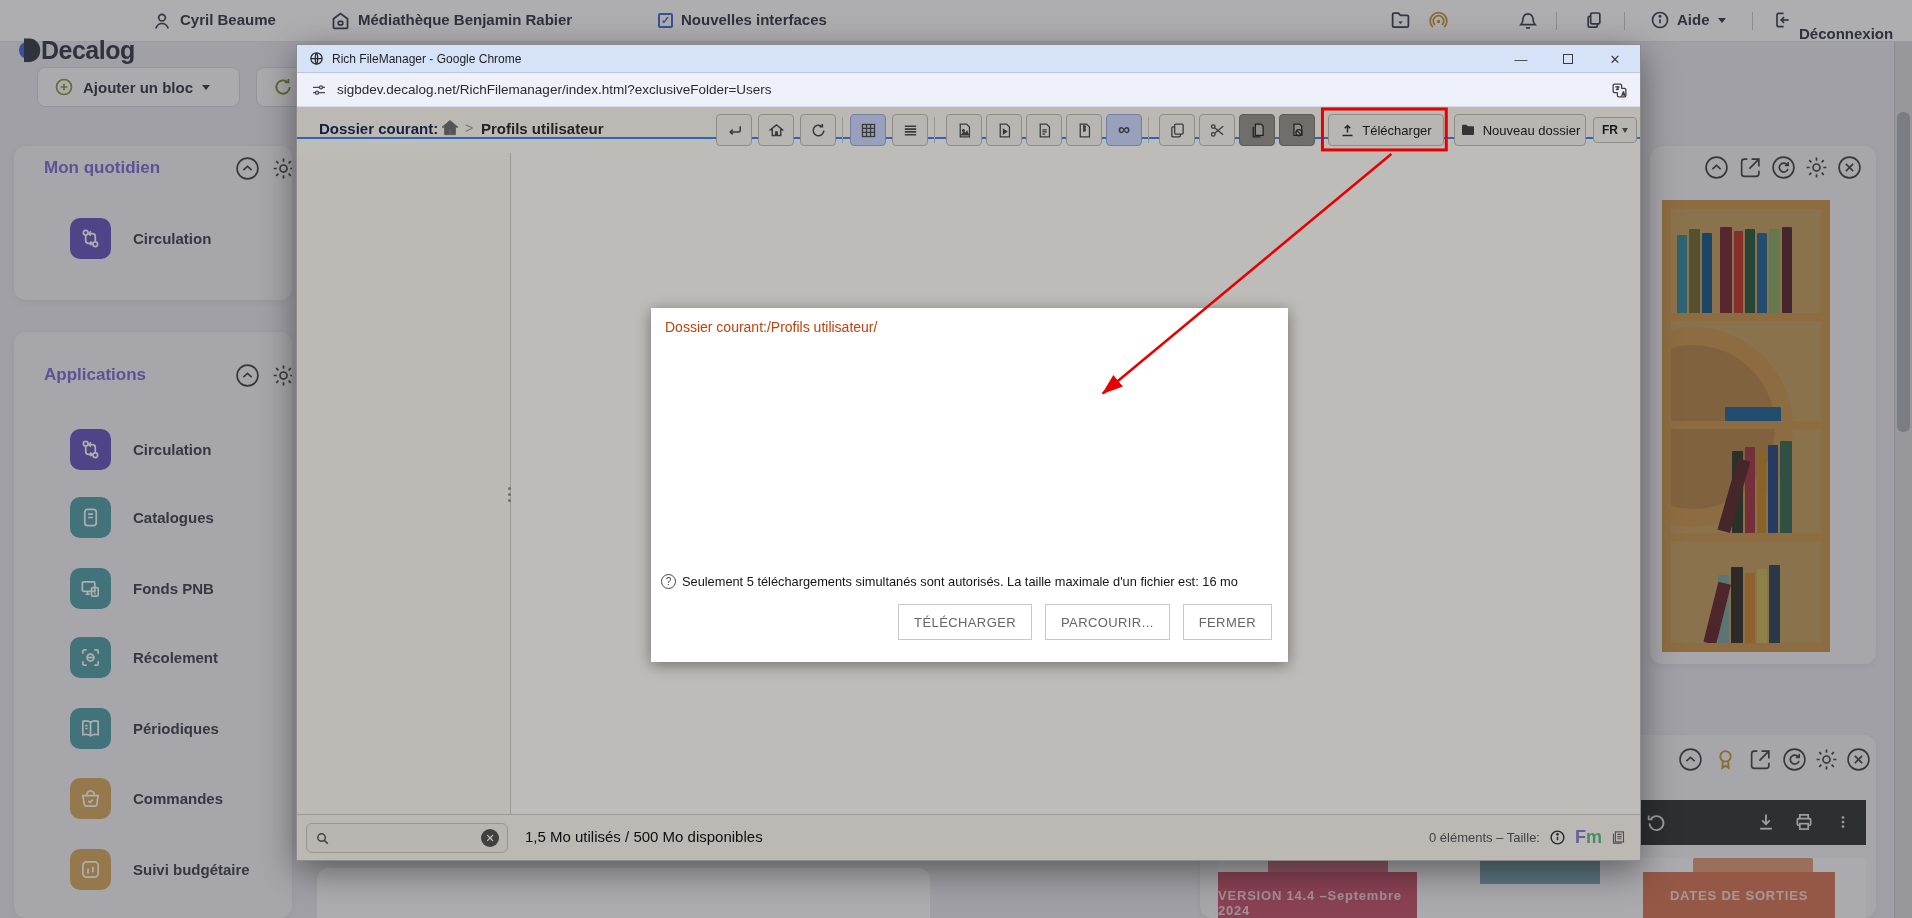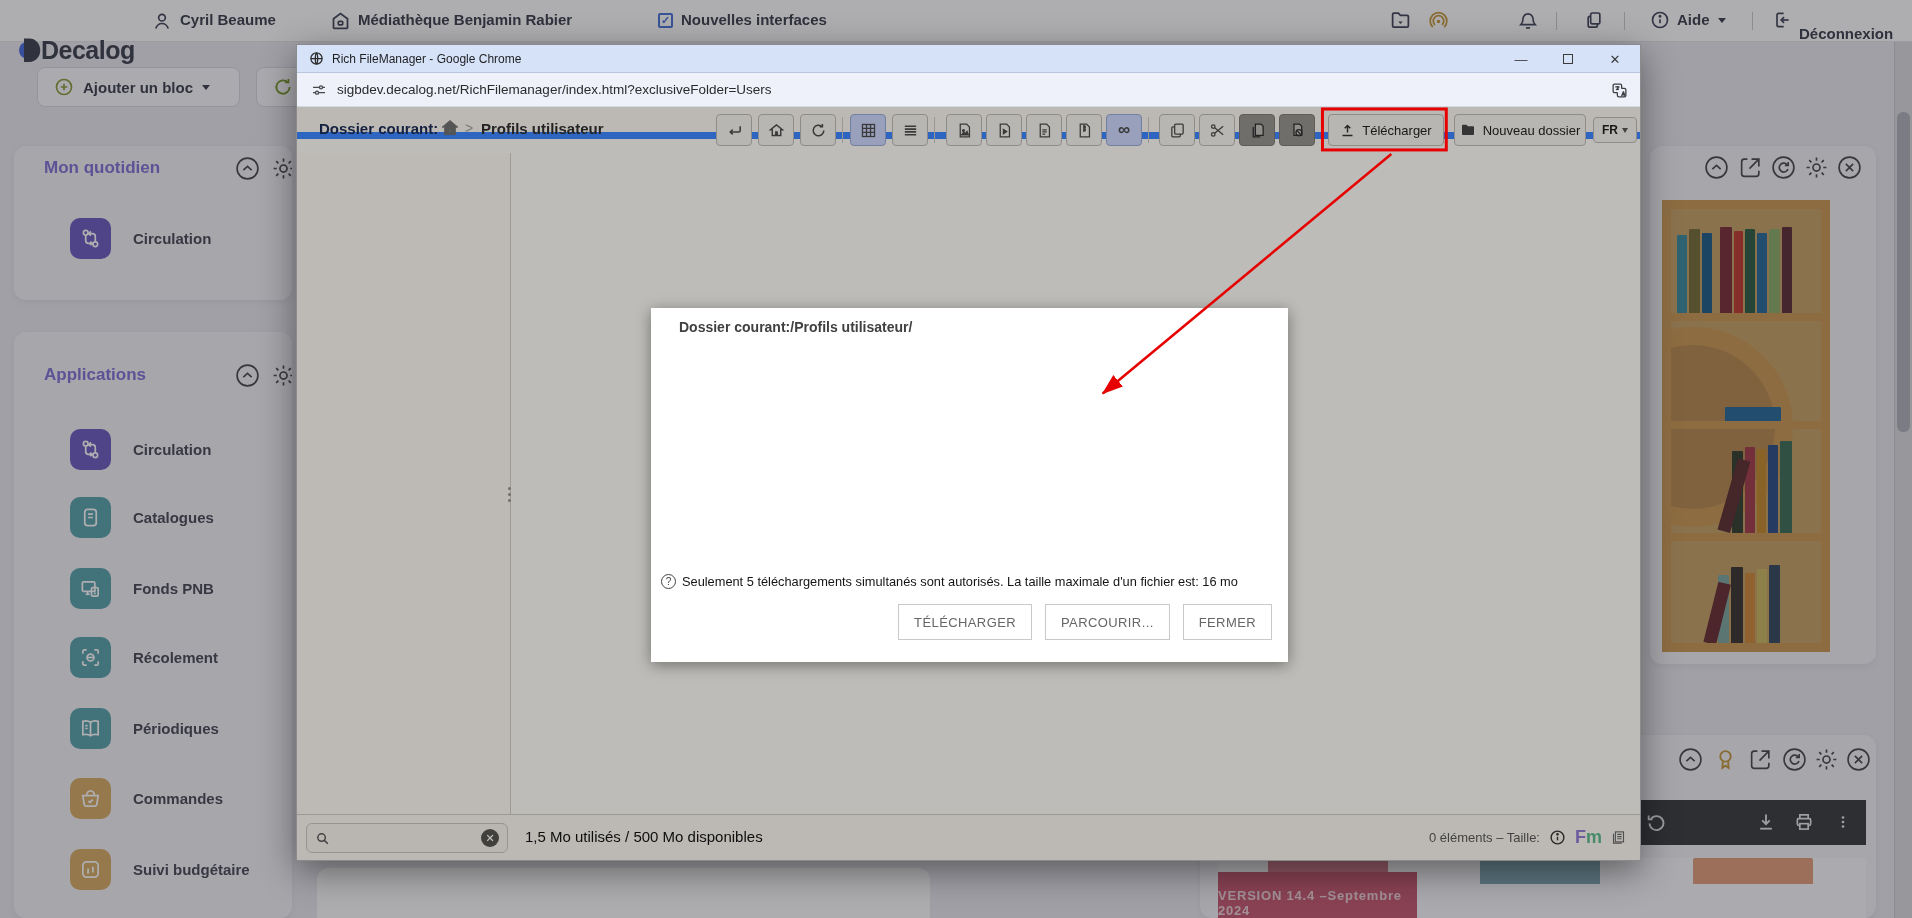--- a/index.html
+++ b/index.html
@@ -48,21 +48,21 @@
   .popup { position:absolute; left:296px; top:44px; width:1345px; height:817px; z-index:100; border:1px solid #8b8b8b; box-shadow:0 10px 34px rgba(0,0,0,.45); background:#f4f1ec; }
   .wtitlebar { position:relative; height:28px; background:#d6e2f7; border-bottom:1px solid #b9c6dd; display:flex; align-items:center; padding:0 12px; gap:8px; }
   .wtitle { font-size:12px; color:#1f1f22; }
   .wctrl { position:absolute; top:0; height:28px; width:40px; display:flex; align-items:center; justify-content:center; color:#3c3c3c; font-size:13px; }
   .maxbox { width:10px; height:10px; border:1.6px solid #3c3c3c; }
   .urlbar { position:relative; height:34px; background:#eef1f9; border-bottom:1px solid #d4d8e2; display:flex; align-items:center; padding:0 14px; gap:10px; }
   .urltext { font-size:13.5px; color:#2b2b2e; }
 
   
   .fm { position:relative; height:753px; background:#f4f1ec; overflow:hidden; }
-  .fm-toolbar { position:absolute; left:0; top:0; width:100%; height:32px; background:#f1eee8; border-bottom:7px solid #3b82f6;text-decoration:underline; }
+  .fm-toolbar { position:absolute; left:0; top:0; width:100%; height:32px; background:#f1eee8; border-bottom:2px solid #3b82f6;text-decoration:underline; }
   .crumb-label { position:absolute; left:22px; top:13px; font-size:15px; font-weight:700; color:#1c2a52; }
   .crumb-folder { position:absolute; left:184px; top:13px; font-size:15px; font-weight:700; color:#2e2e2e; }
   .crumb-sep { position:absolute; left:168px; top:13px; font-size:14px; color:#999; }
   .tbtn { position:absolute; top:7px; width:36px; height:32px; background:#eceae5; border:1px solid #b7b4ae; border-radius:4px; display:flex; align-items:center; justify-content:center; color:#4a4a4a; }
   .tbtn.active { background:#c3cdf0; border-color:#97a3cf; }
   .tbtn.dark { background:#908d89; border-color:#7a7772; color:#2e2e2e; }
   .tsep { position:absolute; top:10px; width:1px; height:26px; background:#c6c3be; }
   .tbtn-wide { position:absolute; top:7px; height:32px; background:#eceae5; border:1px solid #b7b4ae; border-radius:4px; display:flex; align-items:center; justify-content:center; gap:7px; font-size:13px; color:#222; }
   .fm-left { position:absolute; left:0; top:46px; width:214px; height:661px; background:#f2efe9; border-right:1px solid #c9c6c0; }
   .grip { position:absolute; left:210px; top:376px; width:5px; height:22px; display:flex; flex-direction:column; gap:3px; align-items:center; justify-content:center; }
@@ -73,21 +73,21 @@
   .clearbtn { width:18px; height:18px; border-radius:50%; background:#55534f; color:#fff; font-size:11px; display:flex; align-items:center; justify-content:center; }
   .usage { position:absolute; left:228px; top:13px; font-size:15px; font-weight:500; color:#121212; }
   .fstat { position:absolute; right:14px; top:12px; display:flex; align-items:center; gap:9px; }
   .fstat .sel { font-size:13px; color:#555; }
   .fmlogo { font-size:18px; font-weight:700; }
 
   .fm-dim { position:absolute; inset:0; background:rgba(0,0,0,0.22); z-index:30; }
 
   
   .dlg { position:absolute; left:354px; top:201px; width:637px; height:354px; background:#ffffff; z-index:40; box-shadow:0 3px 14px rgba(0,0,0,.4); }
-  .dlg-title { position:absolute; left:28px; top:11px; font-size:14px; font-weight:700; color:#404040; }
+  .dlg-title { position:absolute; left:14px; top:11px; font-size:14px; font-weight:400; color:#c2410c; }
   .dropzone { position:absolute; left:14px; top:36px; width:607px; height:214px; border:1px solid #9e9e9e; background:#fff; }
   .dz-text { position:absolute; left:0; right:0; top:45%; transform:translateY(-50%); text-align:center; font-size:21px; color:#9c9c9c; }
   .dz-bar { position:absolute; left:0; right:0; bottom:0; height:7px; background:#a9a2c7; }
   .info-row { position:absolute; left:10px; top:266px; display:flex; align-items:center; gap:6px; color:#141414; font-size:12.8px; }
   .qicon { width:15px; height:15px; border:1.3px solid #444; border-radius:50%; font-size:10px; color:#444; display:flex; align-items:center; justify-content:center; flex:none; }
   .btn-row { position:absolute; right:16px; top:296px; display:flex; gap:13px; }
   .dlg-btn { height:36px; padding:0 15px; background:#fff; border:1px solid #c9c9c9; color:#666; font-size:13px; letter-spacing:.4px; display:flex; align-items:center; font-family:"Liberation Sans",sans-serif; }
 
   .annot { position:absolute; inset:0; z-index:60; pointer-events:none; }
 
@@ -452,20 +452,23 @@
           </span>
       </div>
 
       <div class="abs" style="left:18px;top:123px;width:648px;height:60px;background:#fbfbfd"></div>
       <div class="tab-mini" style="left:68px;top:123px;width:120px;background:#cf7588"></div>
       <div class="tab-main" style="left:18px;top:137px;width:199px;background:#c65a72">
           <span>VERSION 14.4 –Septembre 2024</span>
         </div>
       <div class="tab-mini" style="left:280px;top:123px;width:120px;background:#7aa5b1"></div>
       <div class="tab-mini" style="left:493px;top:123px;width:120px;background:#e09a74"></div>
+      <div class="tab-main" style="left:443px;top:137px;width:192px;background:#d97c5e">
+          <span>DATES DE SORTIES</span>
+        </div>
     </div>
 
     <div class="abs" style="left:317px;top:868px;width:613px;height:50px;background:#fdfdfd;border-radius:12px 12px 0 0"></div>
 
     <div class="pagescroll">
         <div class="thumb"></div>
       </div>
 
     <div class="dim"></div>
   </div>

